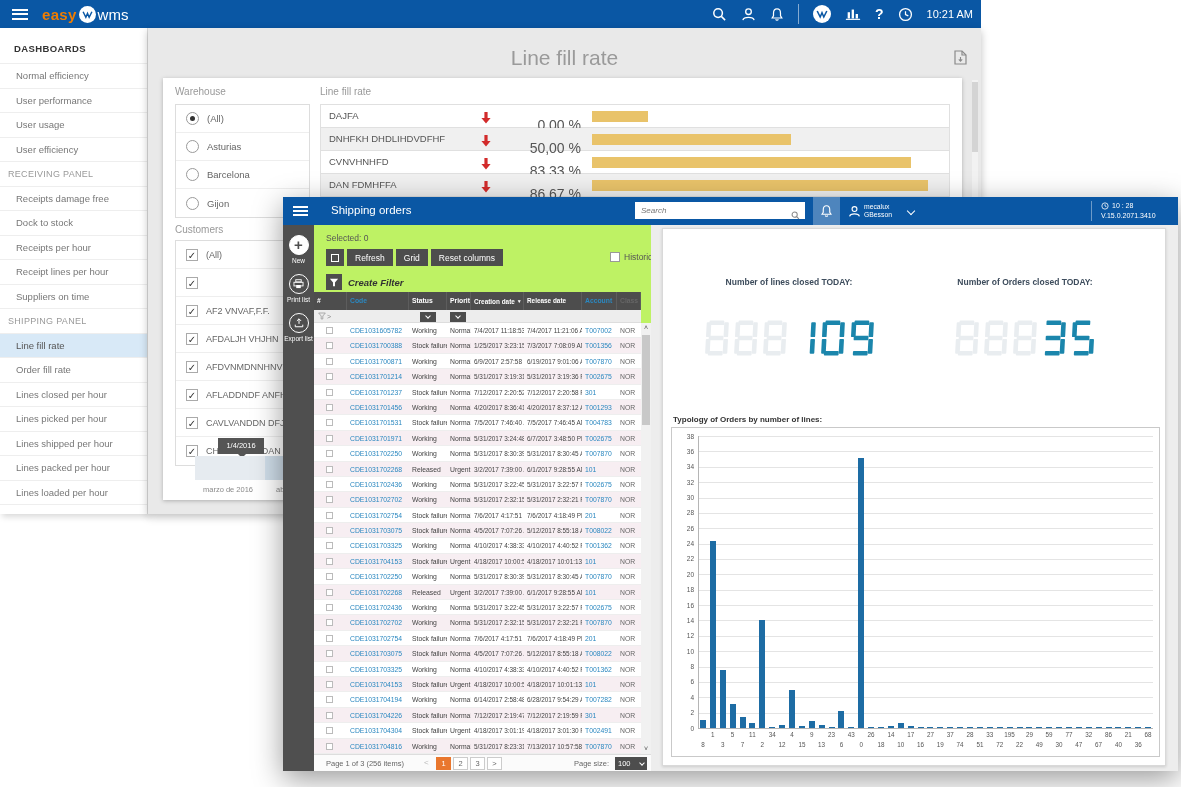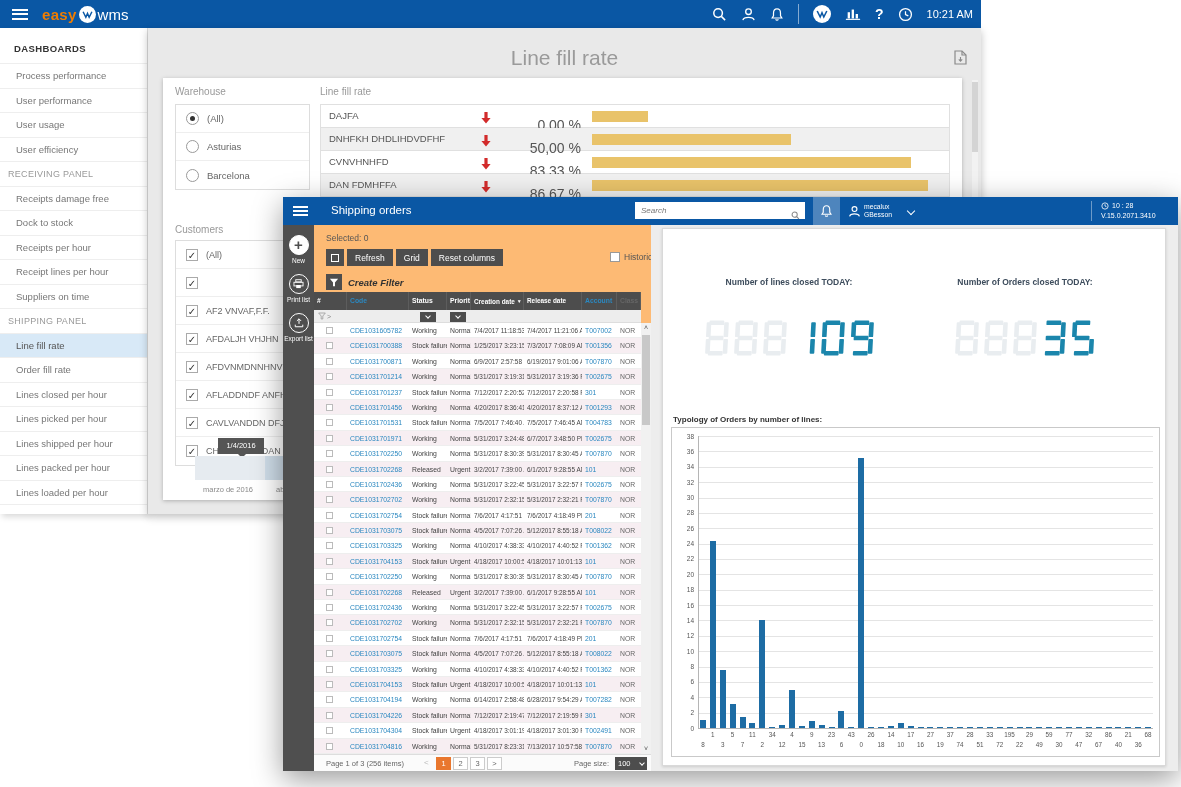--- a/index.html
+++ b/index.html
@@ -81,21 +81,21 @@
   .ship-tdiv{position:absolute;left:808px;top:4px;width:1px;height:20px;background:rgba(255,255,255,.4);}
   .ship-info{position:absolute;left:818px;top:4px;color:#fff;font-size:7px;line-height:10px;}
   .ship-info .row{display:flex;align-items:center;gap:3px;}
 
   .ship-tools{position:absolute;left:0;top:28px;width:31px;height:546px;background:#4f4f4f;}
   .tool{margin-top:10px;display:flex;flex-direction:column;align-items:center;cursor:pointer;}
   .tool .circ{width:20px;height:20px;border-radius:50%;border:1.5px solid #fff;display:flex;align-items:center;justify-content:center;}
   .tool .circ.solid{background:#fff;border-color:#fff;color:#4f4f4f;font-size:15px;font-weight:bold;line-height:18px;}
   .tool .tl{color:#fff;font-size:6.5px;margin-top:2px;text-align:center;}
 
-  .ship-content{position:absolute;left:31px;top:28px;width:337px;height:546px;background:#fdba74;}
+  .ship-content{position:absolute;left:31px;top:28px;width:337px;height:546px;background:#bef264;}
   .sel-lbl{position:absolute;left:12px;top:8px;font-size:8.5px;color:#555;}
   .btn-row{position:absolute;left:12px;top:24px;display:flex;gap:3px;}
   .dbtn{height:17px;background:#4d4d4d;color:#fff;font-size:8.5px;display:flex;align-items:center;padding:0 8px;cursor:pointer;}
   .dbtn.chkbtn{width:18px;padding:0;justify-content:center;}
   .dbtn.chkbtn i{width:8px;height:8px;border:1px solid #fff;display:block;}
   .historic{position:absolute;left:296px;top:27px;display:flex;align-items:center;gap:4px;cursor:pointer;}
   .historic .box{width:10px;height:10px;border:1px solid #999;background:#fff;}
   .historic .hl{font-size:8.5px;color:#555;}
   .cfilter{position:absolute;left:12px;top:49px;display:flex;align-items:center;gap:6px;cursor:pointer;}
   .cfilter .fbtn{width:16px;height:16px;background:#4d4d4d;display:flex;align-items:center;justify-content:center;}
@@ -213,21 +213,21 @@
             <circle cx="8" cy="8" r="6.3" fill="none" stroke="#fff" stroke-width="1.4"></circle>
             <path d="M8 4.5 L8 8 L11 9.5" fill="none" stroke="#fff" stroke-width="1.3"></path>
           </svg>
       </span>
       <span class="ttime">10:21 AM</span>
     </div>
   </div>
 
   <div class="sidebar" id="sidebar">
       <div class="side-title">DASHBOARDS</div>
-      <div class="side-item">Process performance</div>
+      <div class="side-item">Normal efficiency</div>
       <div class="side-item">User performance</div>
       <div class="side-item">User usage</div>
       <div class="side-item">User efficiency</div>
       <div class="side-header">RECEIVING PANEL</div>
       <div class="side-item">Receipts damage free</div>
       <div class="side-item">Dock to stock</div>
       <div class="side-item">Receipts per hour</div>
       <div class="side-item">Receipt lines per hour</div>
       <div class="side-item">Suppliers on time</div>
       <div class="side-header">SHIPPING PANEL</div>
@@ -259,20 +259,24 @@
             <span class="radio on"></span>
             <span class="wlbl">(All)</span>
           </div>
           <div class="wh-row">
             <span class="radio"></span>
             <span class="wlbl">Asturias</span>
           </div>
           <div class="wh-row">
             <span class="radio"></span>
             <span class="wlbl">Barcelona</span>
+          </div>
+          <div class="wh-row">
+            <span class="radio"></span>
+            <span class="wlbl">Gijon</span>
           </div>
         </div>
       <div class="lbl lbl-fill">Line fill rate</div>
       <div class="fr-table" id="frTable">
           <div class="fr-row">
             <span class="fr-name">DAJFA</span>
             <span class="fr-arrow"><svg width="10" height="12" viewBox="0 0 10 12">
                 <path d="M3.4 0 L6.6 0 L6.6 6 L9.6 6 L5 11.6 L0.4 6 L3.4 6 Z" fill="#d22b2b"></path>
               </svg></span>
             <span class="fr-pct">0,00 %</span>

